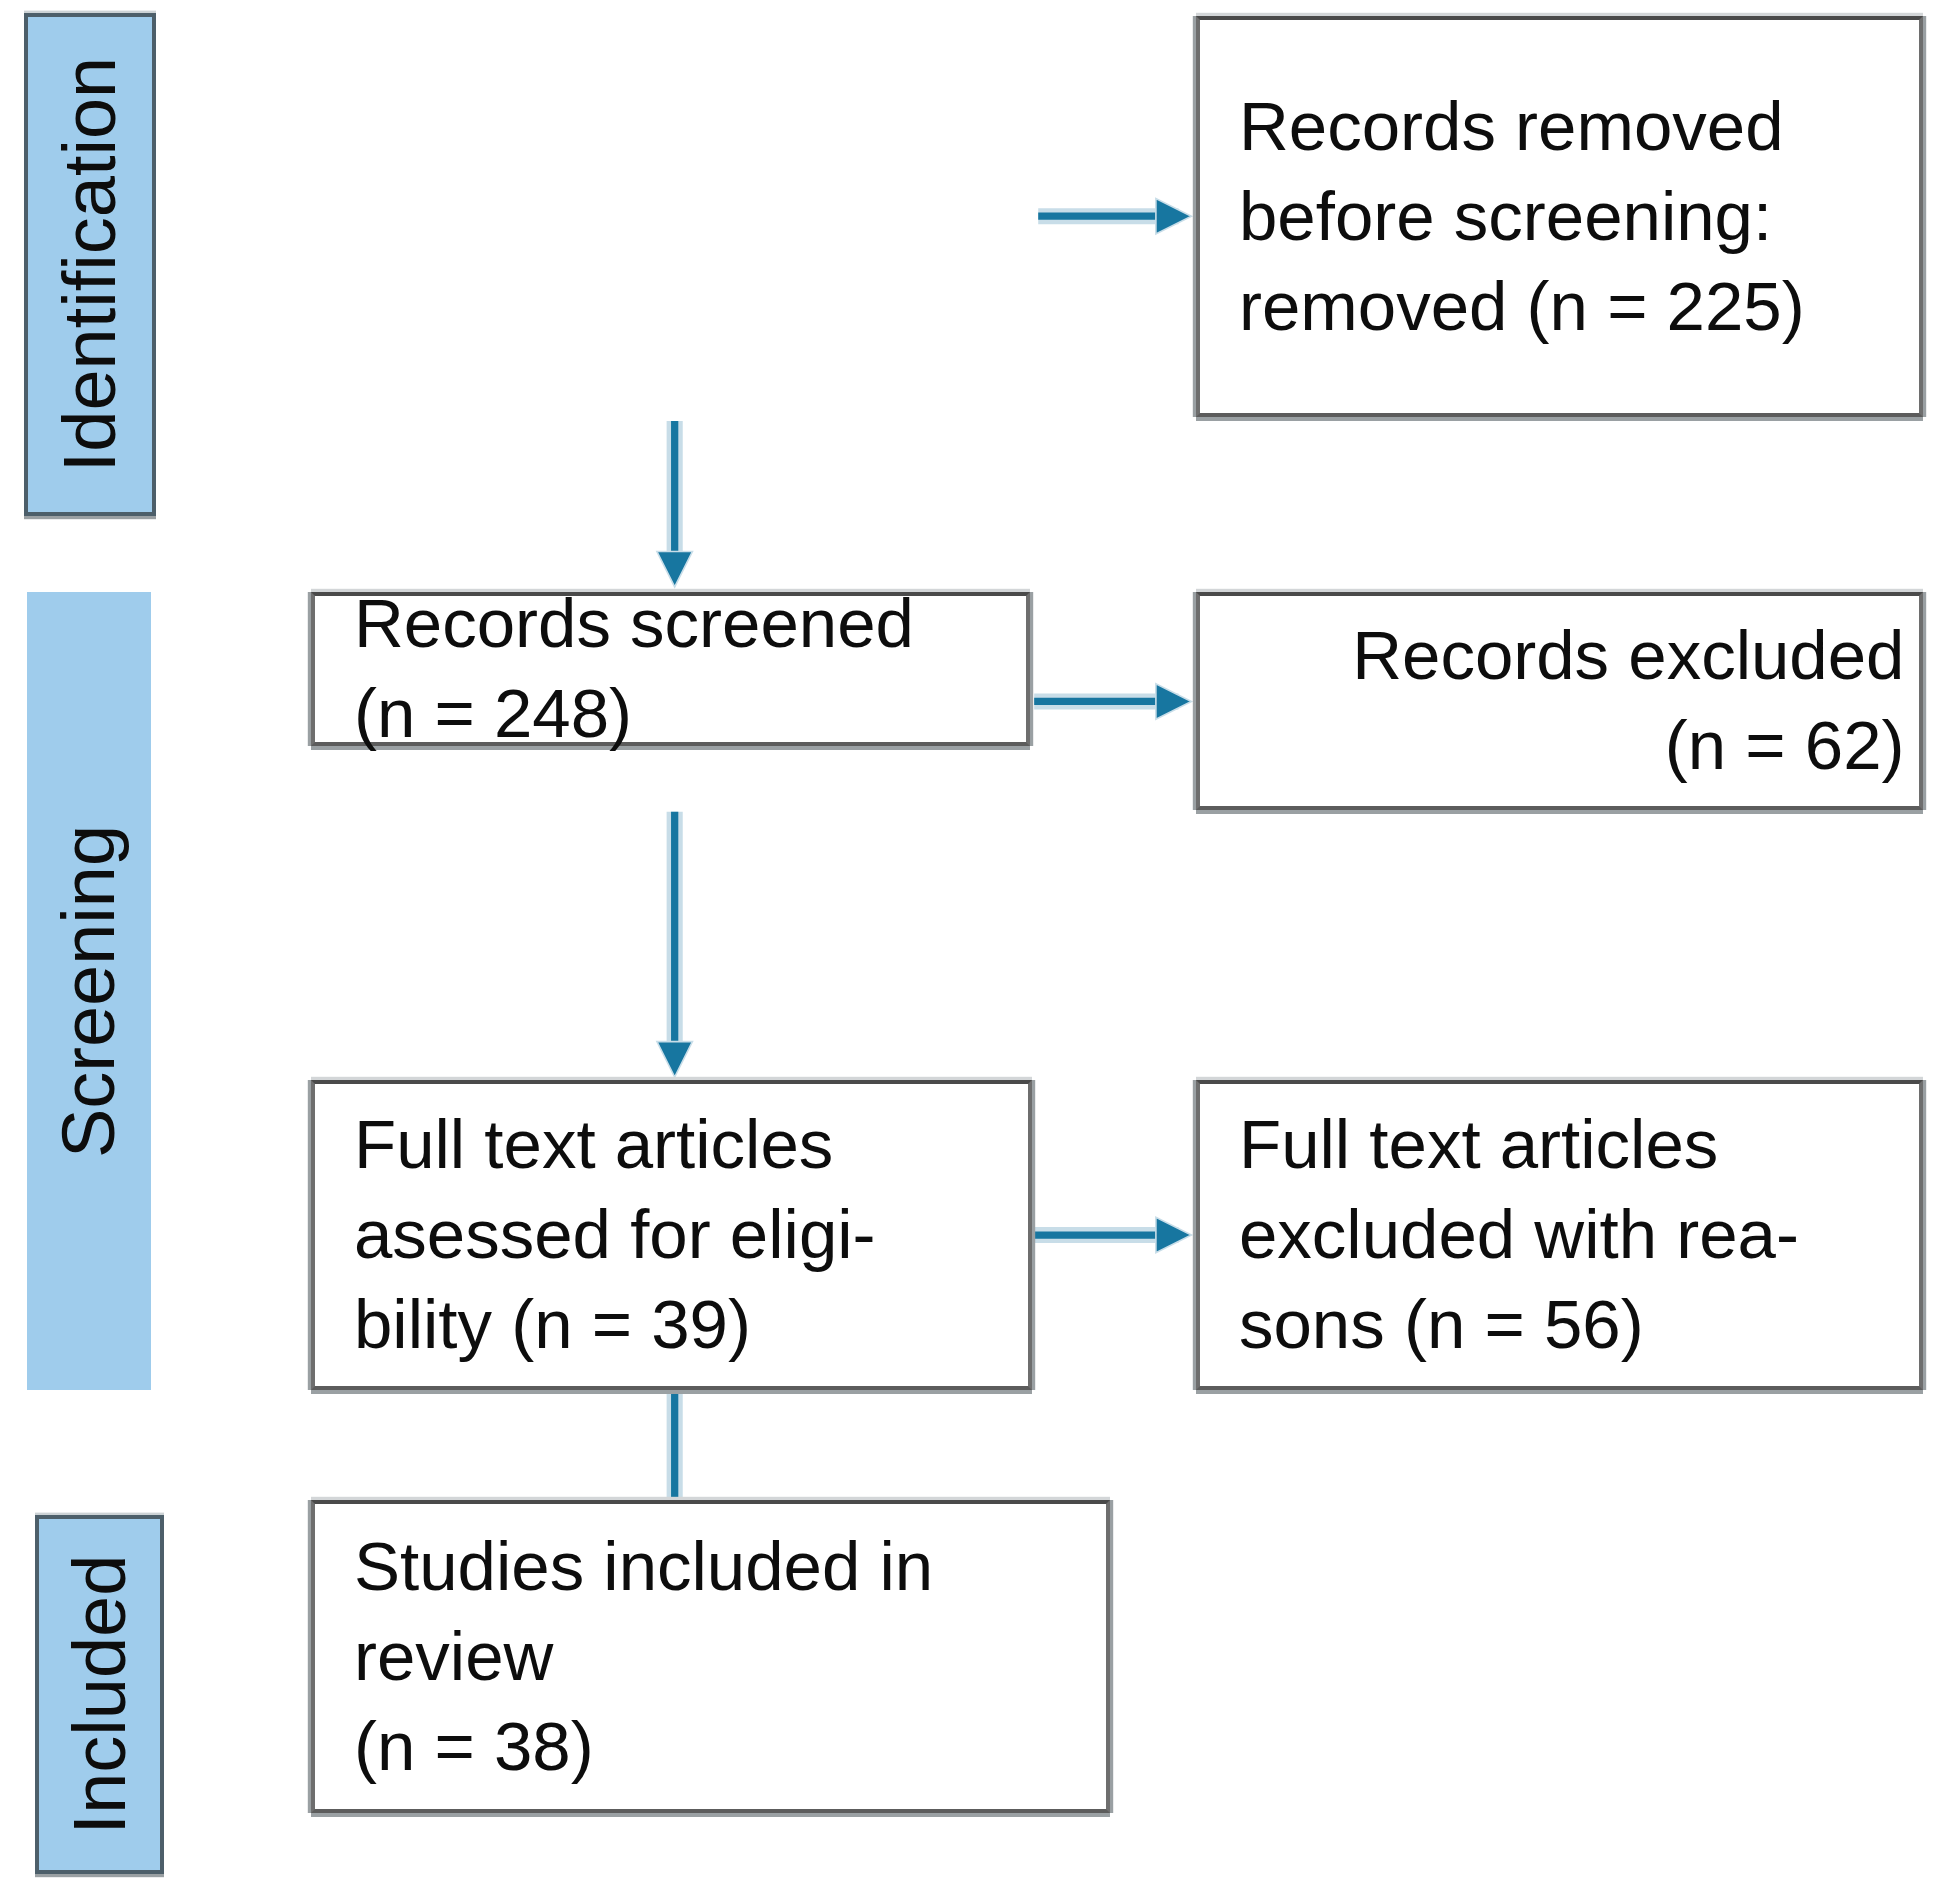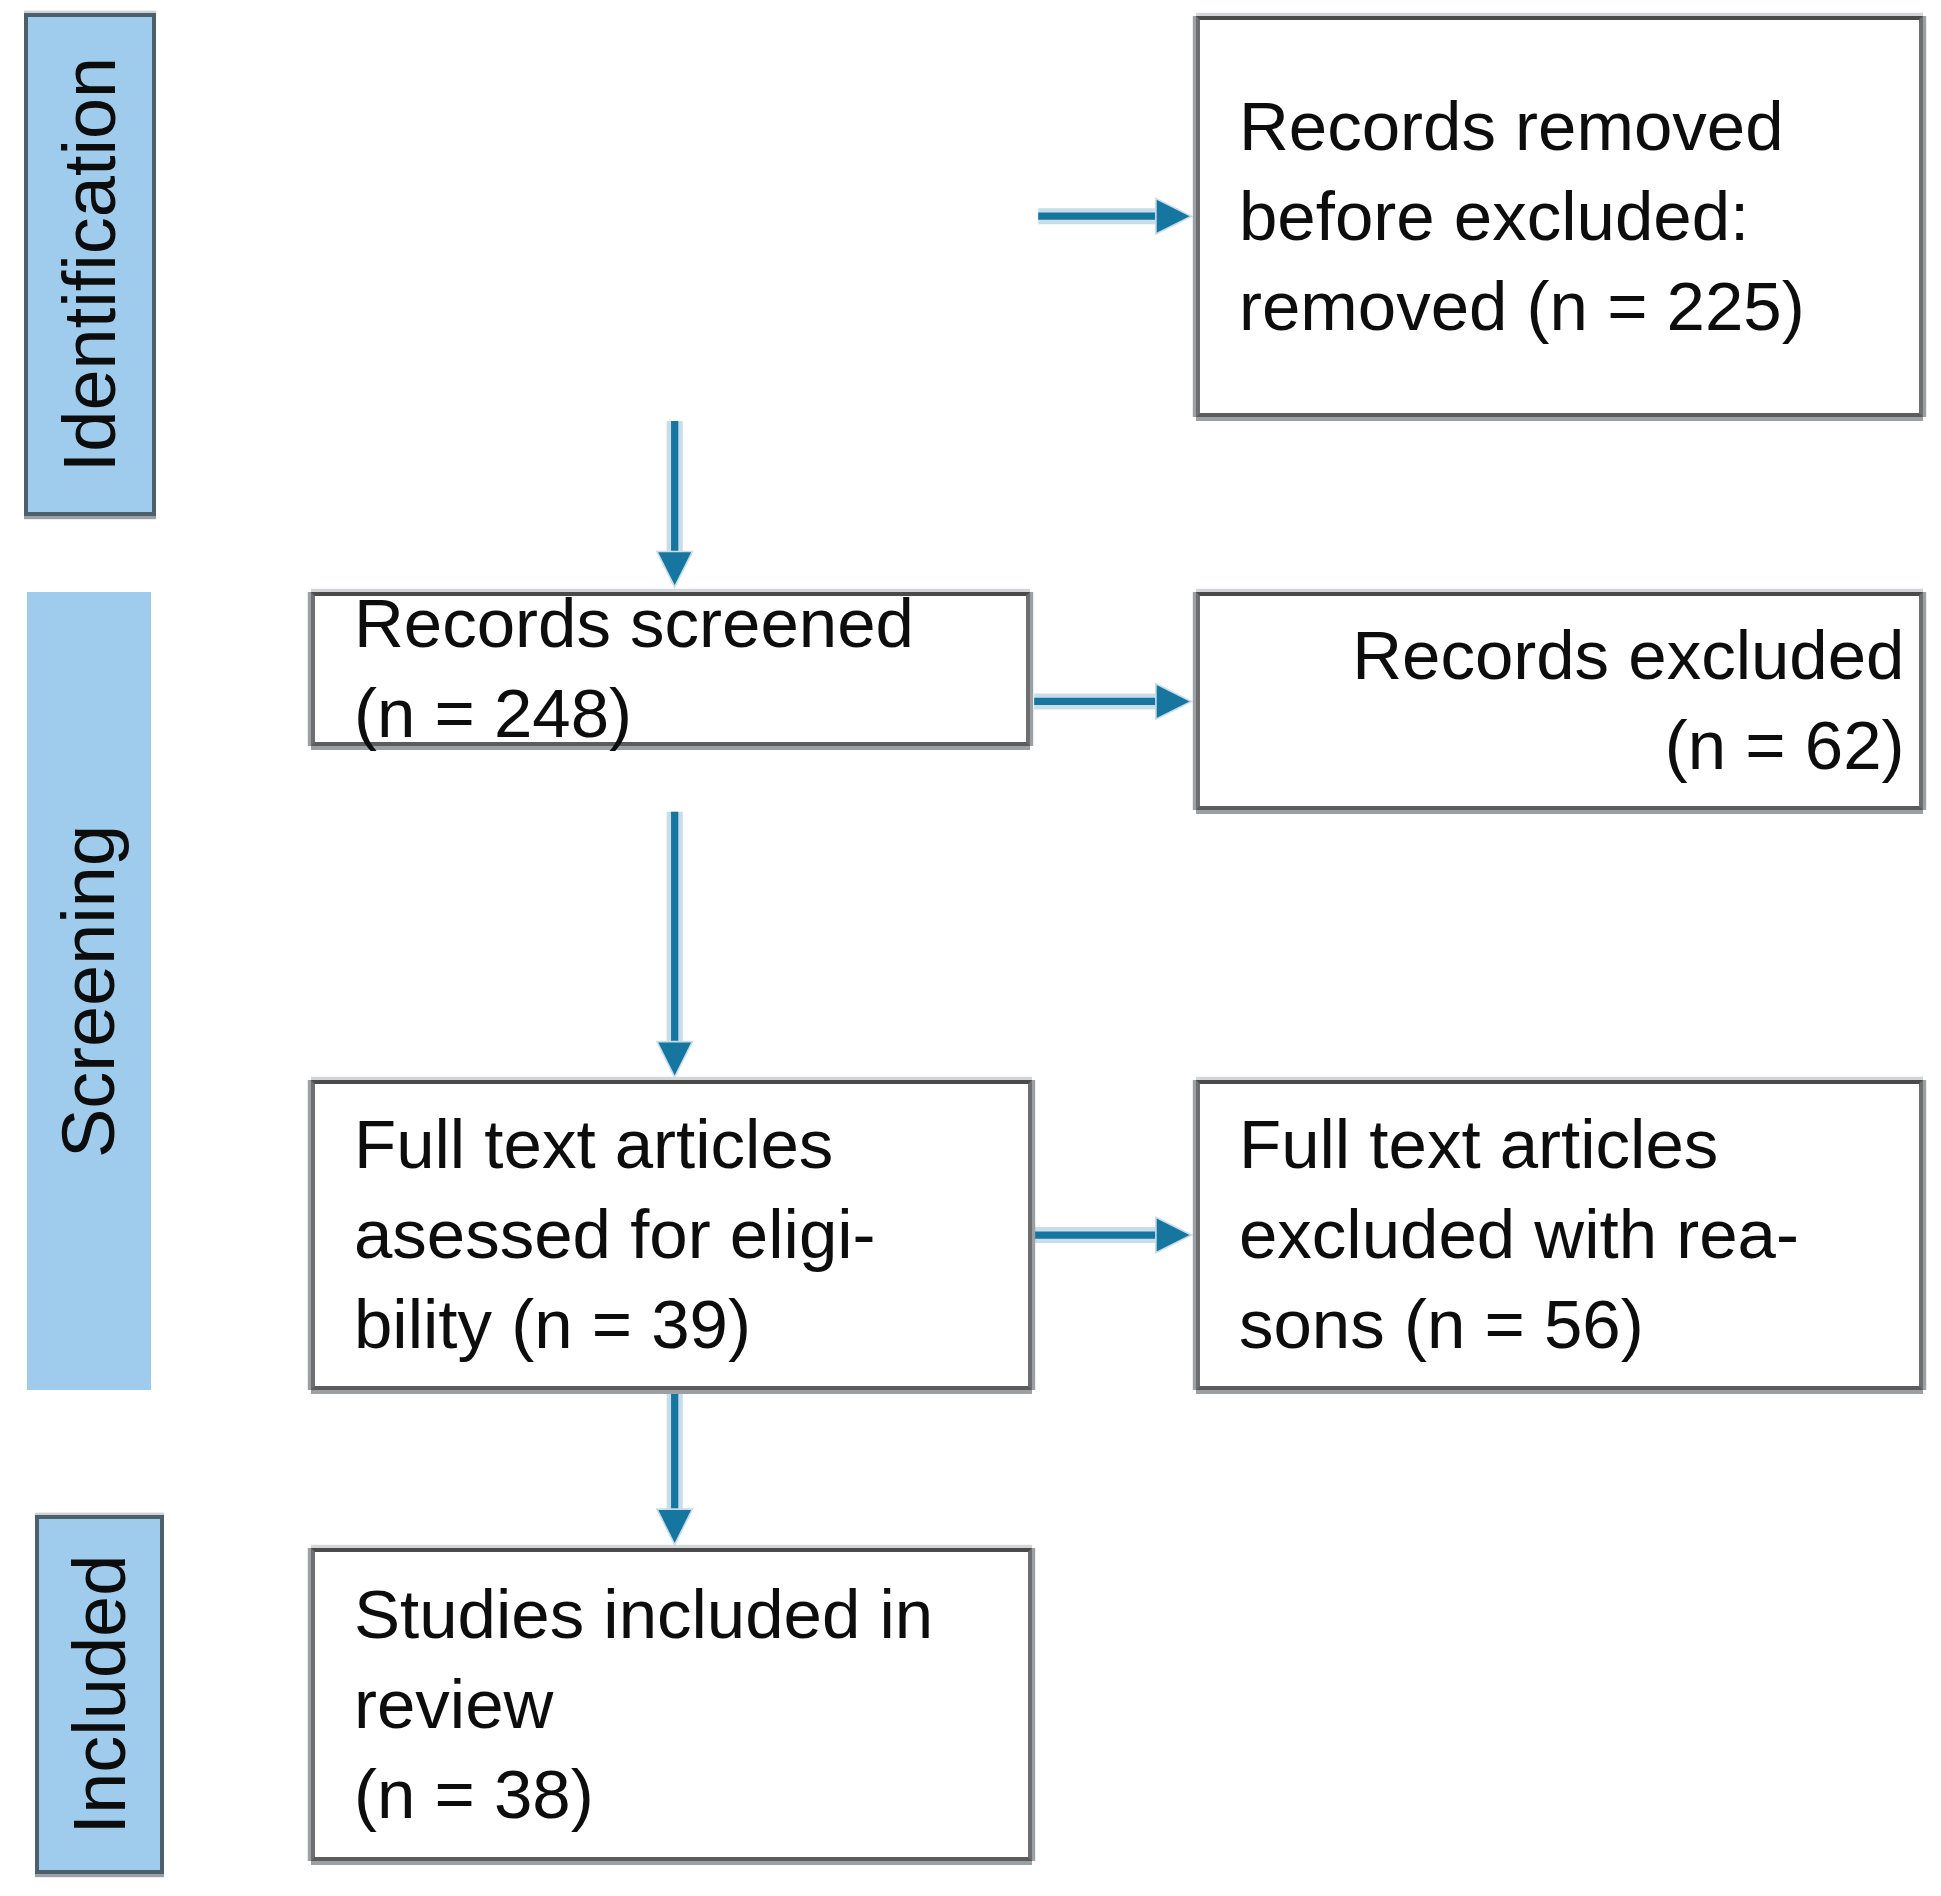--- a/index.html
+++ b/index.html
@@ -95,29 +95,29 @@
     <div>Records screened</div>
     <div>(n = 248)</div>
   </div>
 
   <div class="box" style="left:311px;top:1080px;width:721px;height:310px;">
     <div>Full text articles</div>
     <div>asessed for eligi-</div>
     <div>bility (n = 39)</div>
   </div>
 
-  <div class="box" style="left:311px;top:1548px;width:721px;height:313px;">
+  <div class="box" style="left:311px;top:1500px;width:799px;height:313px;">
     <div>Studies included in</div>
     <div>review</div>
     <div>(n = 38)</div>
   </div>
 
   <div class="box" style="left:1196px;top:16px;width:727px;height:401px;justify-content:center;">
     <div>Records removed</div>
-    <div>before excluded:</div>
+    <div>before screening:</div>
     <div>removed (n = 225)</div>
   </div>
 
   <div class="box" style="left:1196px;top:592px;width:727px;height:218px;align-items:flex-end;">
     <div>Records excluded</div>
     <div>(n = 62)</div>
   </div>
 
   <div class="box" style="left:1196px;top:1080px;width:727px;height:310px;">
     <div>Full text articles</div>

